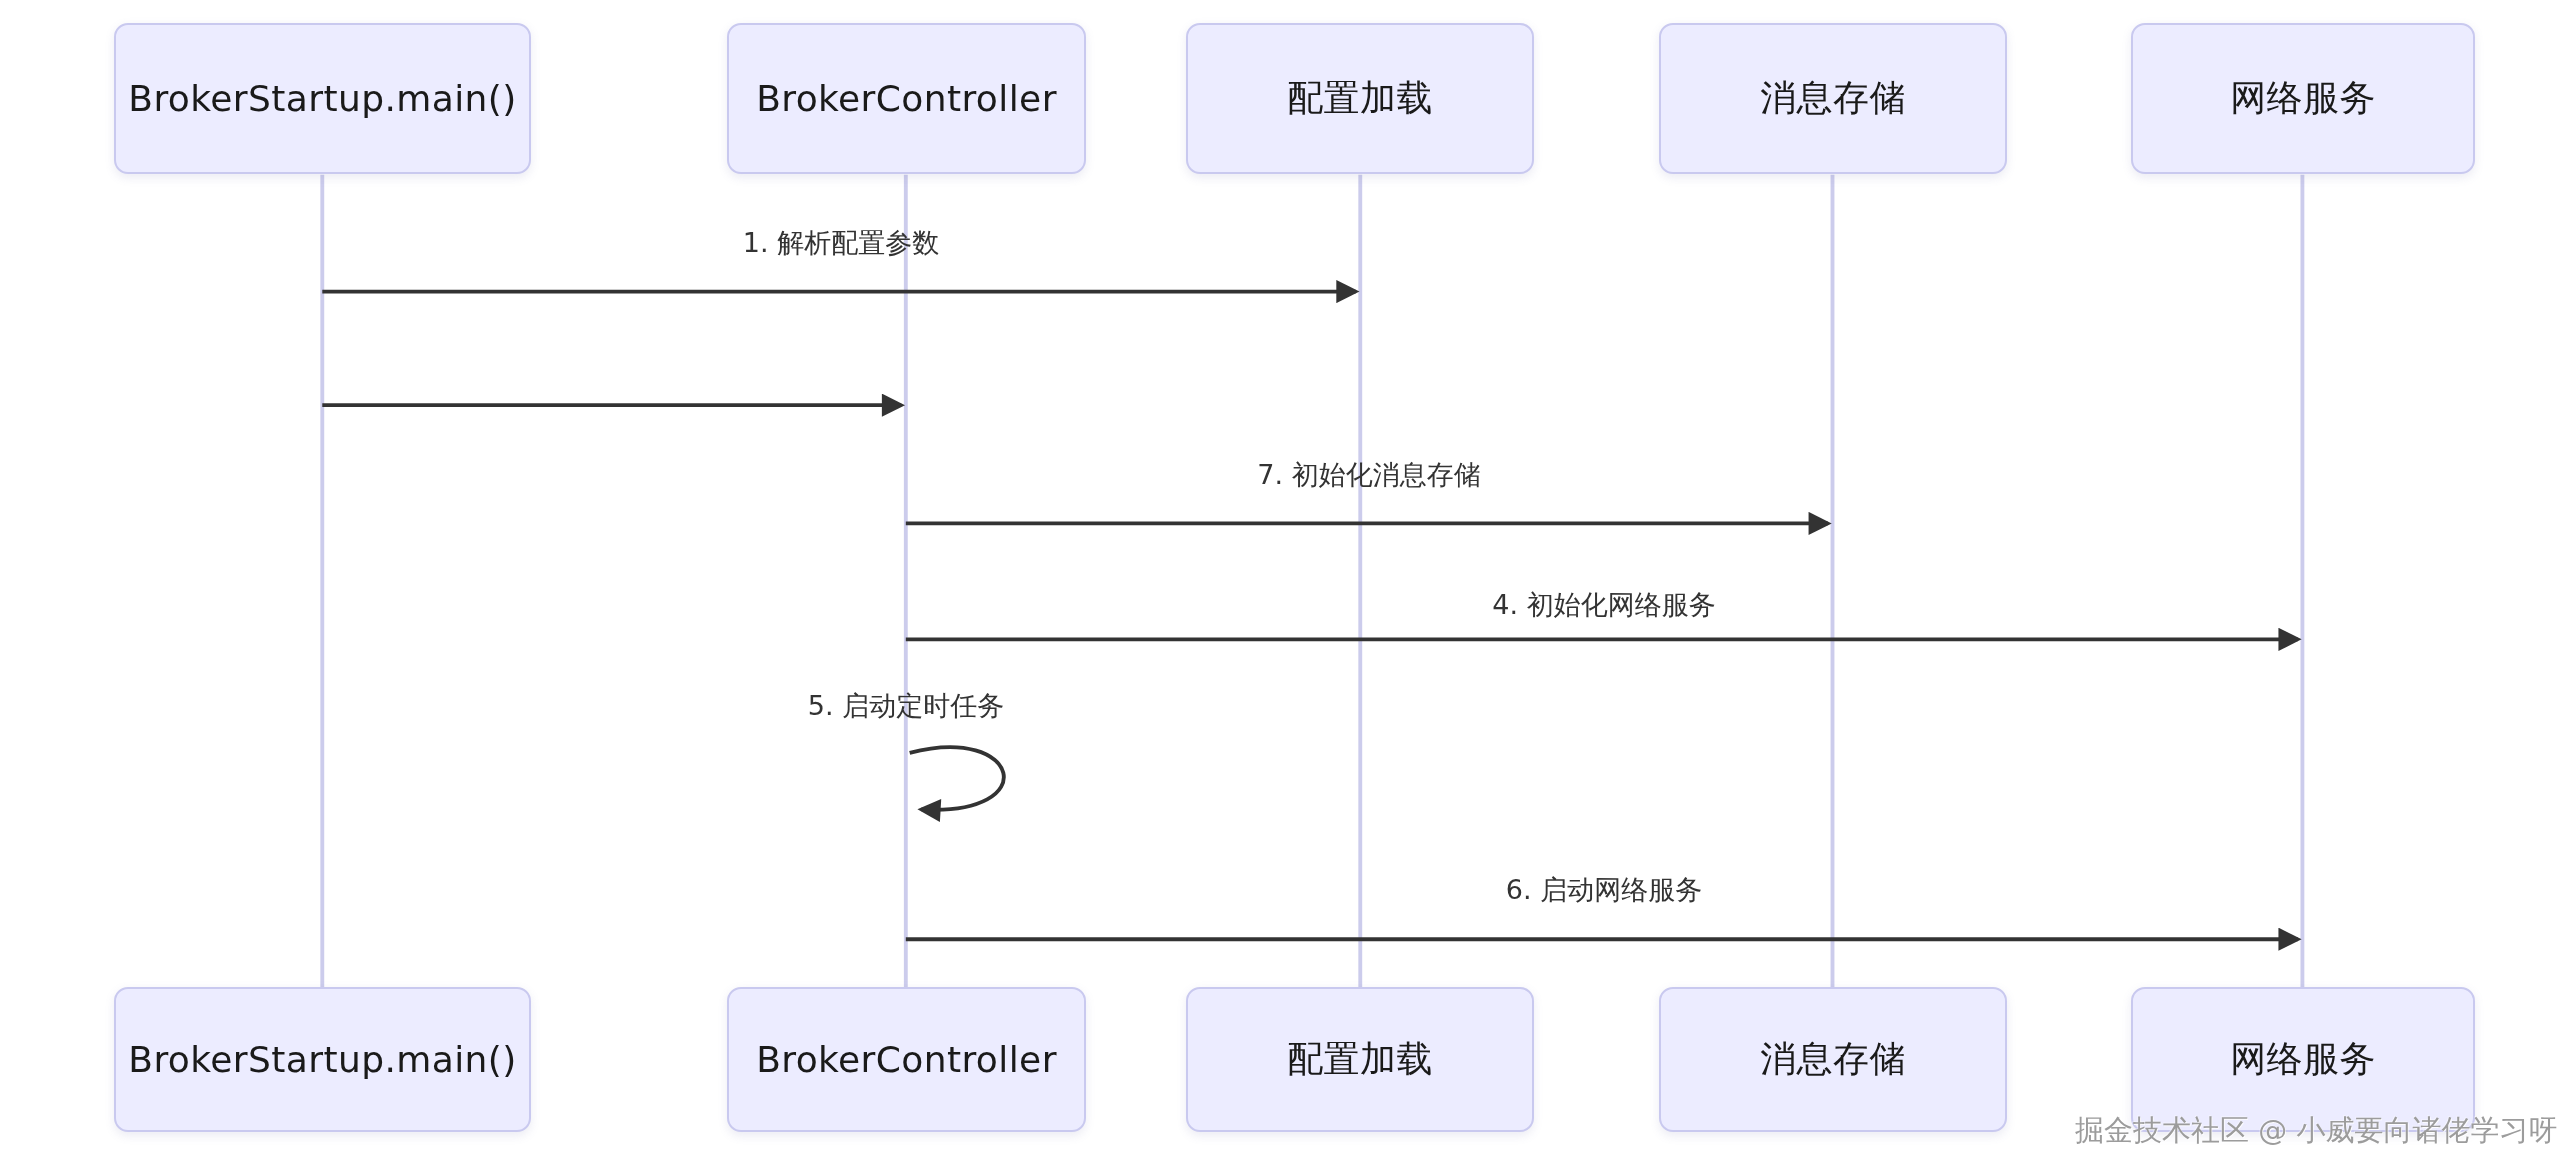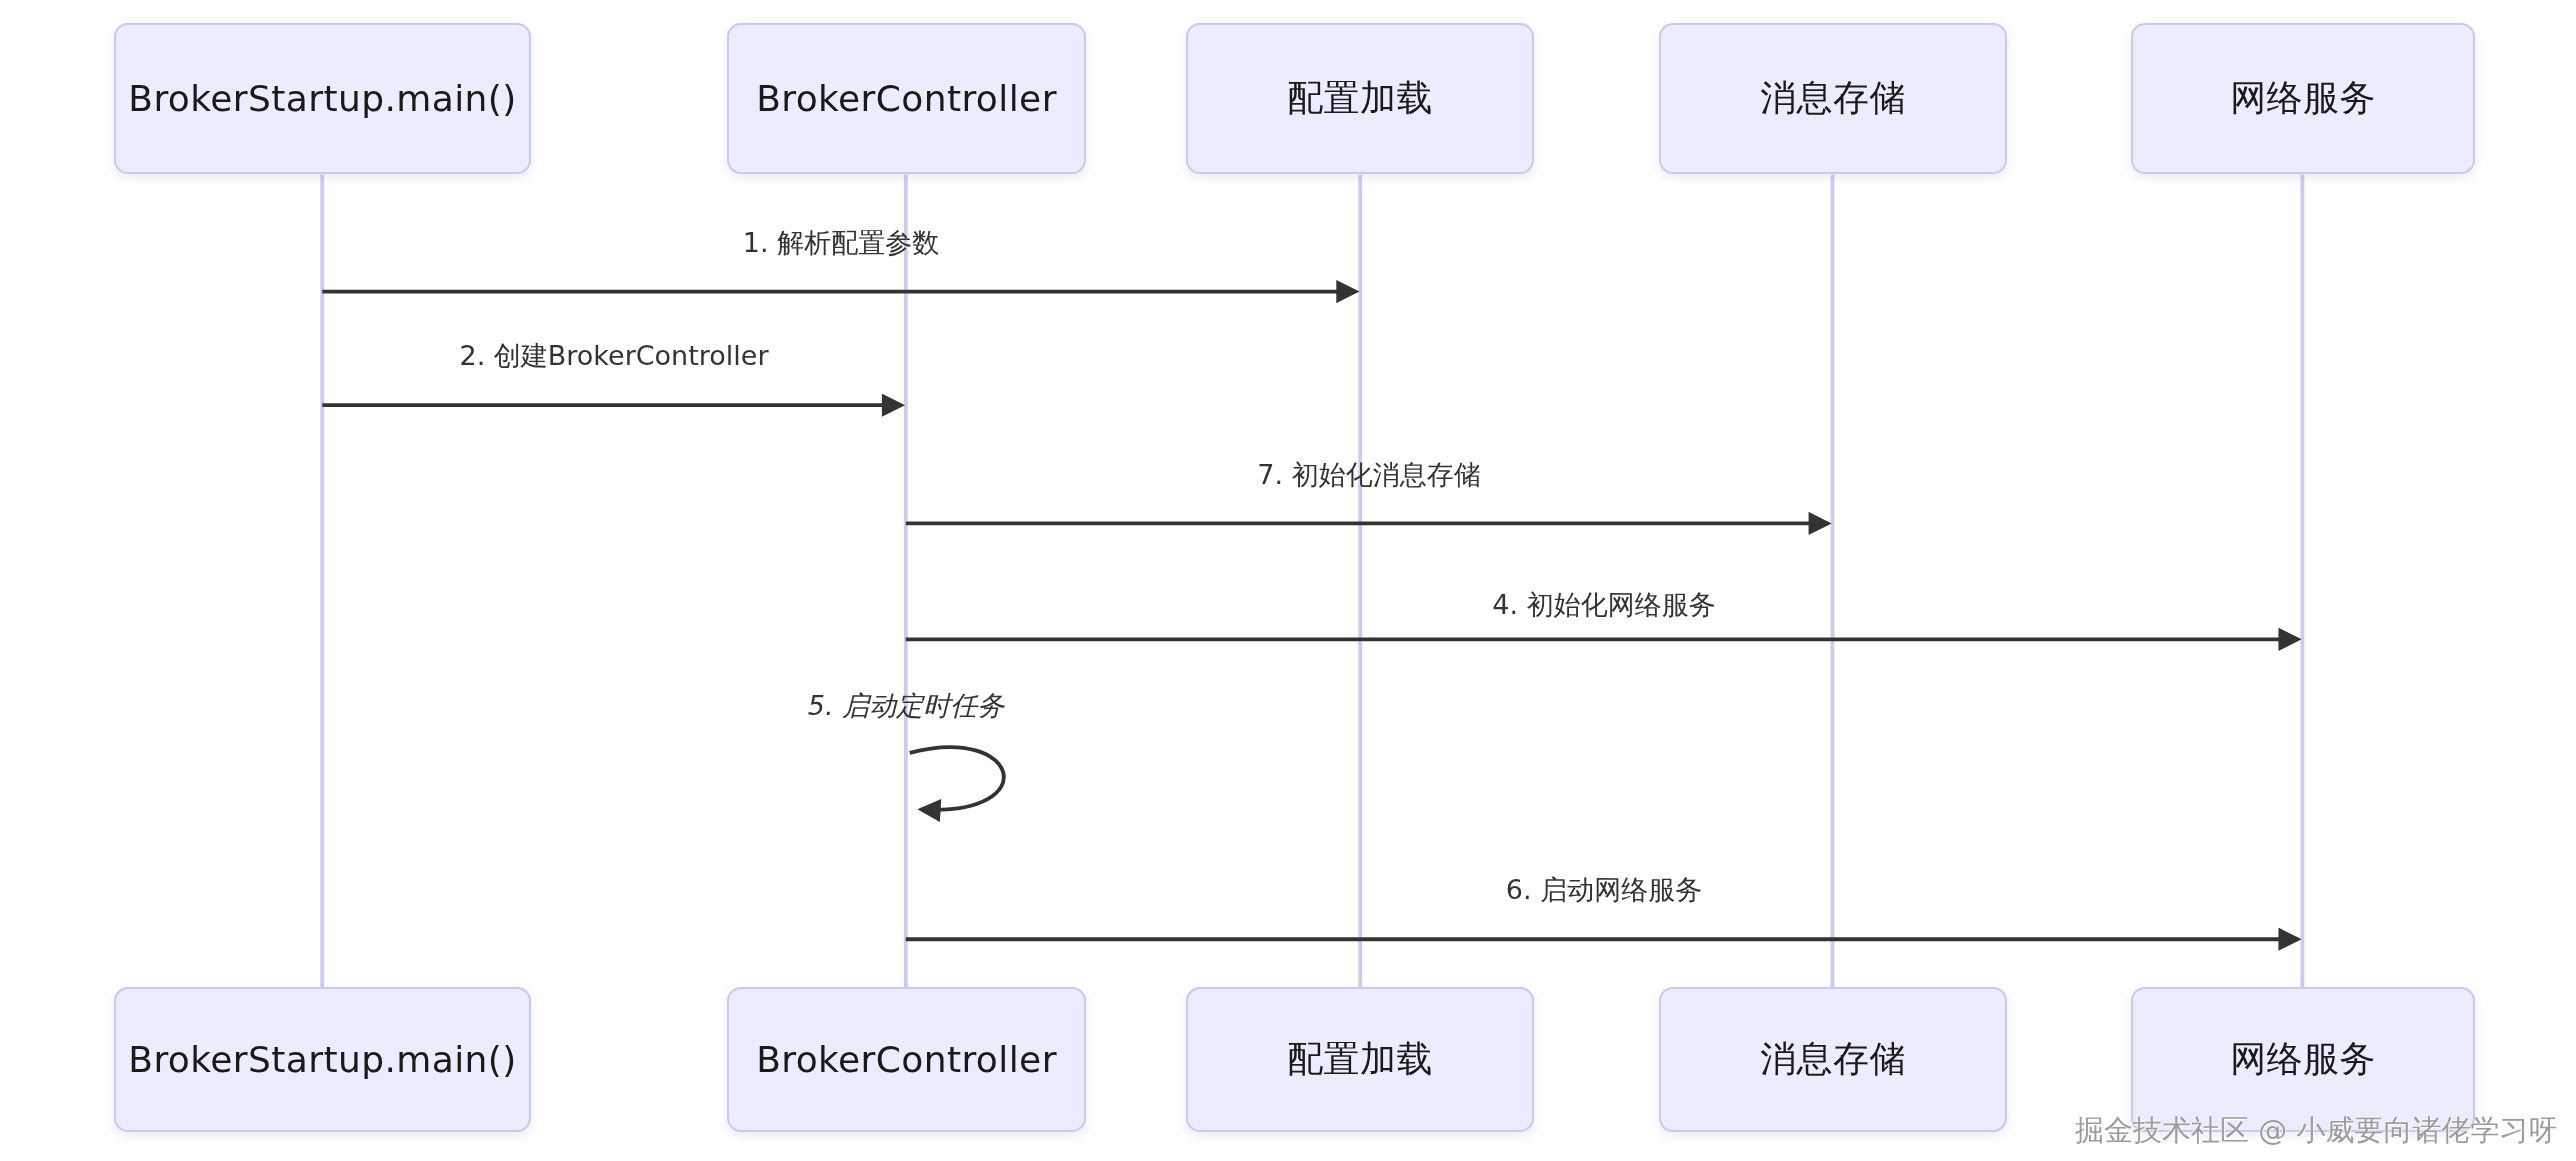--- a/index.html
+++ b/index.html
@@ -112,22 +112,21 @@
     <span class="actor-label">配置加载</span>
   </div>
   <div class="actor" style="left:1659px; top:987px; width:348px; height:145px;">
     <span class="actor-label">消息存储</span>
   </div>
   <div class="actor" style="left:2131px; top:987px; width:344px; height:145px;">
     <span class="actor-label">网络服务</span>
   </div>
 
   <div class="msg-label" style="left:841px; top:243px;">1. 解析配置参数</div>
-  <div class="msg-label" style="left:614px;  top:356px;">2. 创建BrokerController</div>
   <div class="msg-label" style="left:1369px; top:475px;">7. 初始化消息存储</div>
   <div class="msg-label" style="left:1604px; top:605px;text-align:right;">4. 初始化网络服务</div>
-  <div class="msg-label" style="left:906px; top:706px;font-style:italic;">5. 启动定时任务</div>
+  <div class="msg-label" style="left:906px; top:706px;">5. 启动定时任务</div>
   <div class="msg-label" style="left:1604px; top:890px;">6. 启动网络服务</div>
 
   <div class="watermark">掘金技术社区 @ 小威要向诸佬学习呀</div>
 
 </div>
 
 
 </body></html>

